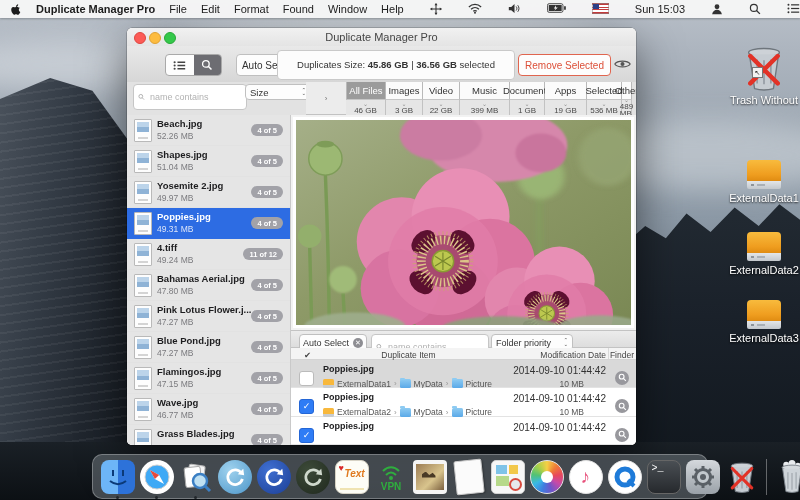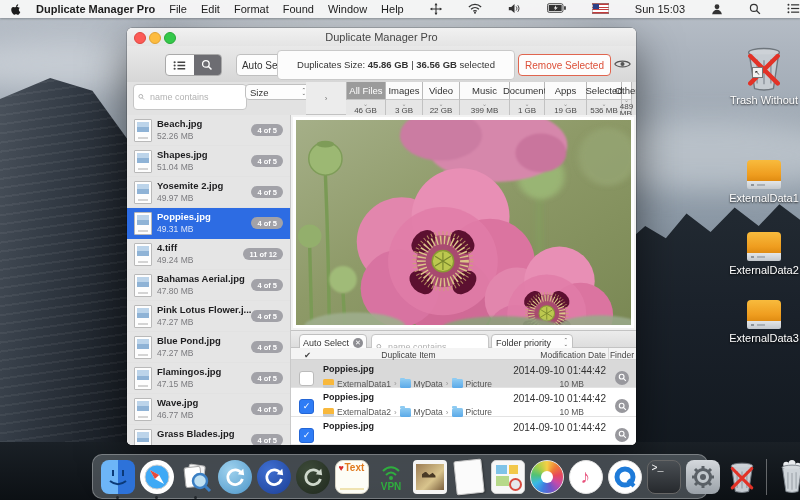--- a/index.html
+++ b/index.html
@@ -685,21 +685,21 @@
           <g fill="none" stroke="#cfd8cc" stroke-width="3">
             <path d="M19 8a8 8 0 1 0 1 6"></path>
           </g>
           <polygon points="21,3 22,10 15,9" fill="#cfd8cc"></polygon>
         </svg>
     </div>
   </div>
   <div class="di">
     <div class="rs" style="background:#fdfdf6;border:1px solid #d6d2c4;box-sizing:border-box;position:relative;">
       <span style="position:absolute;left:3px;top:2px;color:#d92b2b;font-size:9px;">♥</span>
-      <span style="position:absolute;left:9px;top:1px;color:#e07a1f;font-size:10px;font-weight:bold;">Text</span>
+      <span style="position:absolute;left:9px;top:7px;color:#e07a1f;font-size:10px;font-style:italic;font-weight:bold;">Text</span>
       <span style="position:absolute;left:4px;bottom:3px;right:4px;height:2px;background:#efe3b2;"></span>
     </div>
   </div>
   <div class="di">
     <svg width="30" height="32" viewBox="0 0 30 32">
         <g fill="none" stroke="#2fae3e" stroke-width="2">
           <path d="M7 10c5-5 11-5 16 0"></path>
           <path d="M10 14c3.5-3.5 6.5-3.5 10 0"></path>
         </g>
         <circle cx="15" cy="17" r="2" fill="#2fae3e"></circle>

